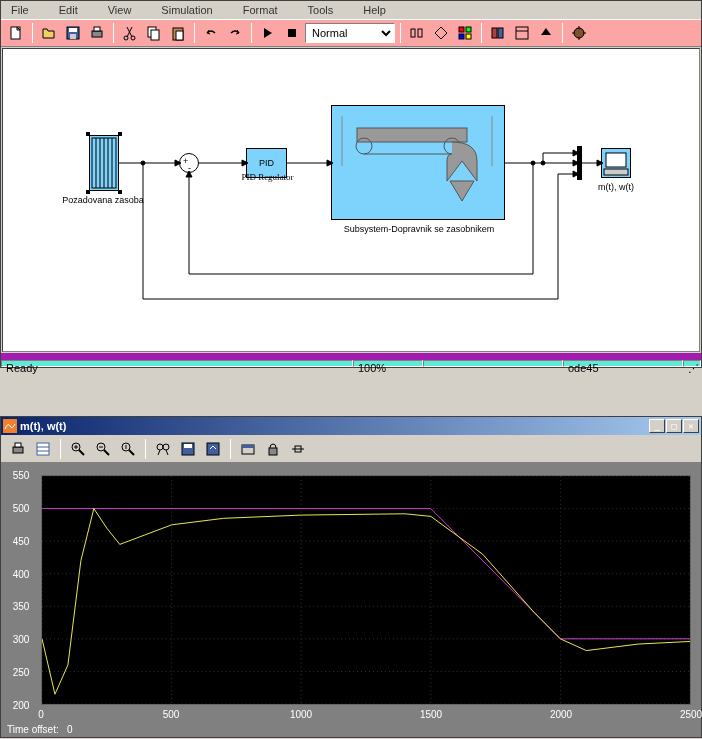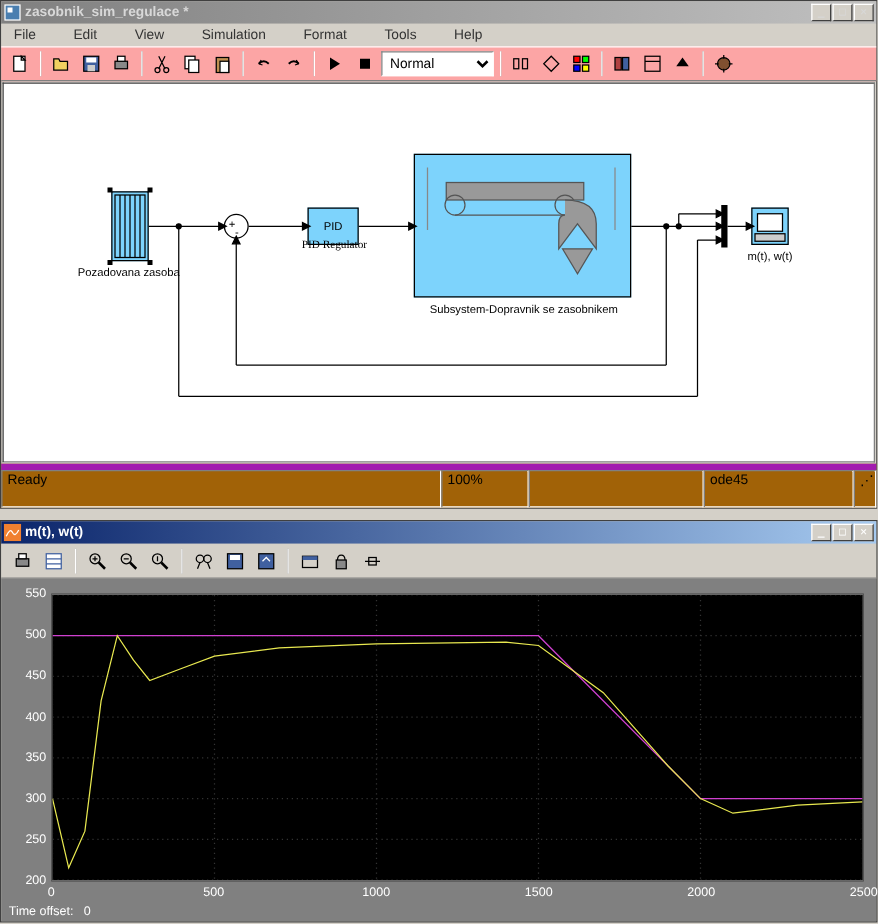--- a/index.html
+++ b/index.html
@@ -21,56 +21,42 @@
 
 .toolbar { height: 28px; background: #fca5a5; border-top: 1px solid #fff; border-bottom: 1px solid #808080; display: flex; align-items: center; padding: 0 4px; gap: 2px; }
 .tb-btn { width: 22px; height: 22px; display: flex; align-items: center; justify-content: center; cursor: pointer; border: 1px solid transparent; }
 .tb-sep { width: 1px; height: 20px; background: #808080; margin: 0 3px; border-right: 1px solid #fff; }
 .tb-select { height: 20px; font-size: 11px; background: #fff; border: 1px solid; border-color: #808080 #fff #fff #808080; padding: 0 2px; width: 90px; }
 
 
 .canvas { background: #fff; height: 304px; position: relative; border: 1px solid #808080; border-top-color: #404040; border-left-color: #404040; margin: 1px; }
 
 
-.statusbar { height: 35px; background: #a16207; display: flex; border-top: 5px solid #a21caf; }
+.statusbar { height: 14px; background: #5eead4; display: flex; border-top: 7px solid #a21caf; }
 .status-cell { border: 1px solid; border-color: #808080 #fff #fff #808080; padding: 1px 4px; font-size: 11px; }
 
 
 .scope-window { position: absolute; top: 416px; left: 0; width: 702px; }
 .scope-toolbar { height: 28px; background: #d4d0c8; border-bottom: 1px solid #808080; display: flex; align-items: center; padding: 0 6px; gap: 3px; }
 .scope-plot { background: #808080; height: 274px; position: relative; }
 .plot-area { position: absolute; left: 40px; top: 12px; right: 10px; bottom: 32px; background: #000; border: 1px solid #666; }
 .plot-footer { position: absolute; bottom: 2px; left: 6px; color: #fff; font-size: 10px; }
-.y-tick { position: absolute; color: #fff; font-size: 10px; text-align: right; width: 32px; transform: translateY(-50%); }
+.y-tick { position: absolute; color: #fff; font-size: 10px; text-align: center; width: 32px; transform: translateY(-50%); }
 .x-tick { position: absolute; color: #fff; font-size: 10px; transform: translateX(-50%); }
 
 
 .block { position: absolute; border: 1px solid #000; background: #7dd3fc; font-size: 9px; display: flex; align-items: center; justify-content: center; }
 .block-label { position: absolute; font-size: 9px; color: #000; text-align: center; white-space: nowrap; }
 
 svg.plot-svg { width: 100%; height: 100%; }
 </style>
 </head>
 <body>
 
 <div class="window" style="width:702px;">
-  <div class="titlebar">
-    <span class="titlebar-icon">
-      <svg width="14" height="14">
-          <rect x="1" y="1" width="12" height="12" fill="#4a7fb0" stroke="#fff"></rect>
-          <rect x="3" y="3" width="4" height="4" fill="#fff"></rect>
-        </svg>
-    </span>
-    <span class="titlebar-title">zasobnik_sim_regulace *</span>
-    <div class="titlebar-btns">
-      <div class="titlebar-btn">_</div>
-      <div class="titlebar-btn">□</div>
-      <div class="titlebar-btn">✕</div>
-    </div>
-  </div>
 
   <div class="menubar">
     <span class="menu-item">File</span>
     <span class="menu-item">Edit</span>
     <span class="menu-item">View</span>
     <span class="menu-item">Simulation</span>
     <span class="menu-item">Format</span>
     <span class="menu-item">Tools</span>
     <span class="menu-item">Help</span>
   </div>

